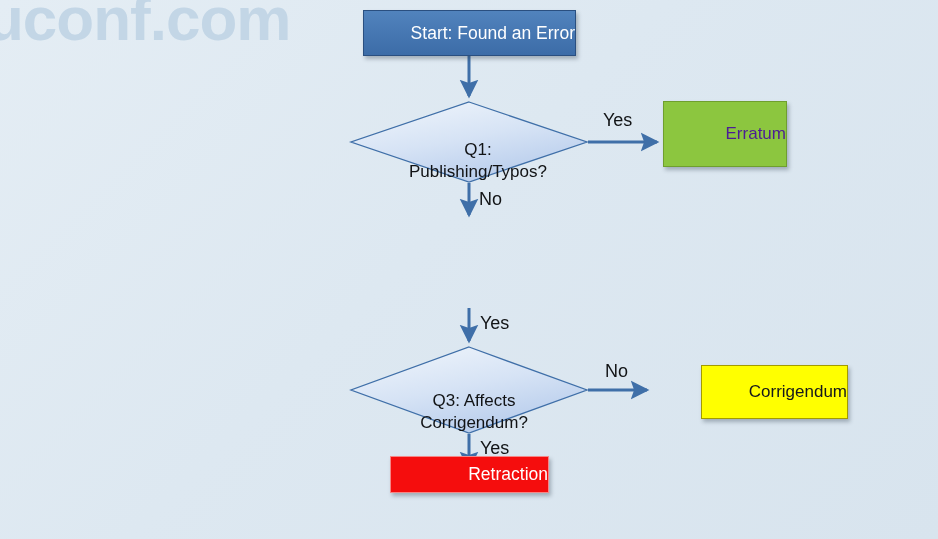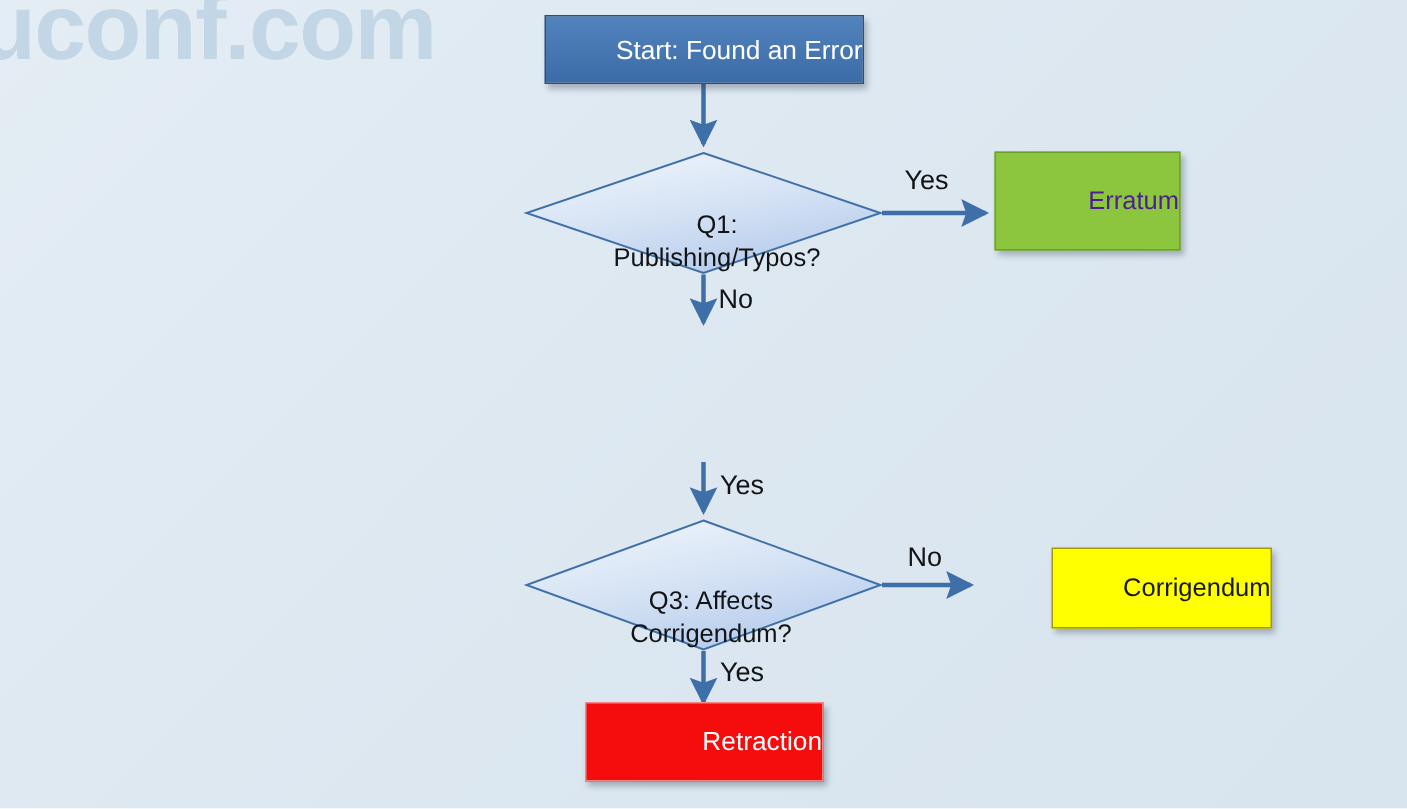--- a/index.html
+++ b/index.html
@@ -65,21 +65,21 @@
   #corrigendum-node {
     left: 653px; top: 365px; width: 147px; height: 54px;
     background: #ffff00;
     border: 1.5px solid #a39b00;
     color: #15181c;
     font-size: 17px;
     margin-left: 48px;
   }
 
   #retraction-node {
-    left: 390px; top: 468px; width: 159px; height: 53px;
+    left: 390px; top: 456px; width: 159px; height: 37px;
     background: #f50d0d;
     border: 1.5px solid #f58787;
     color: #ffffff;
     font-size: 17.5px;
   }
 
   
   .diamond {
     position: absolute;
   }

